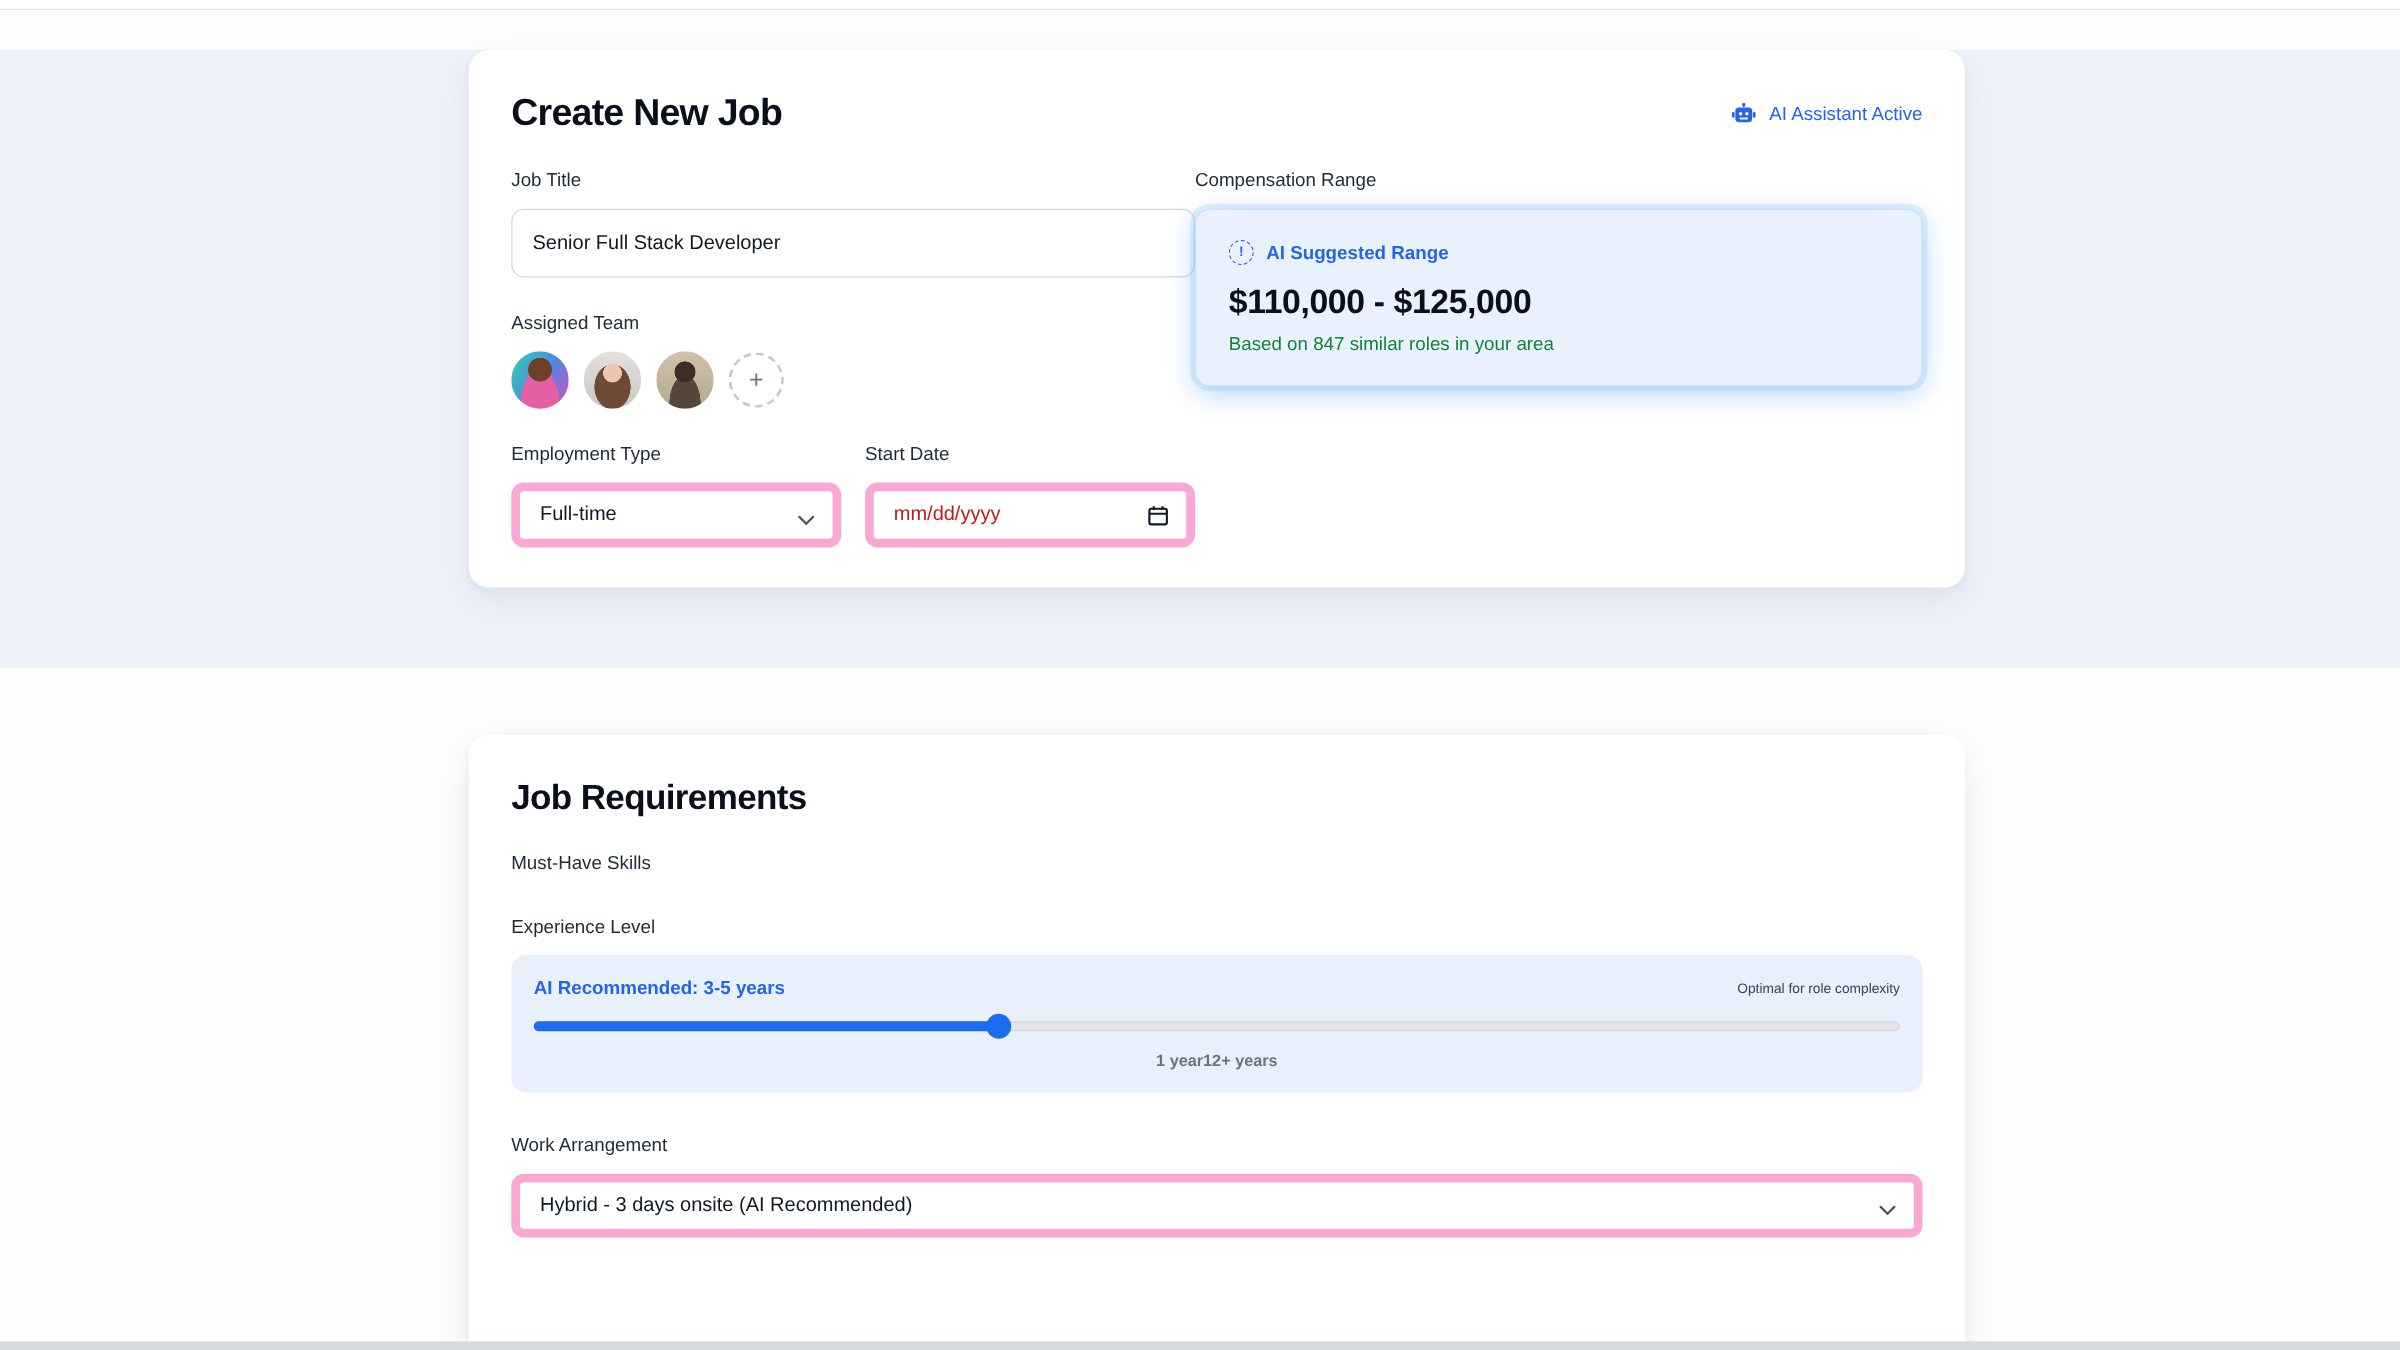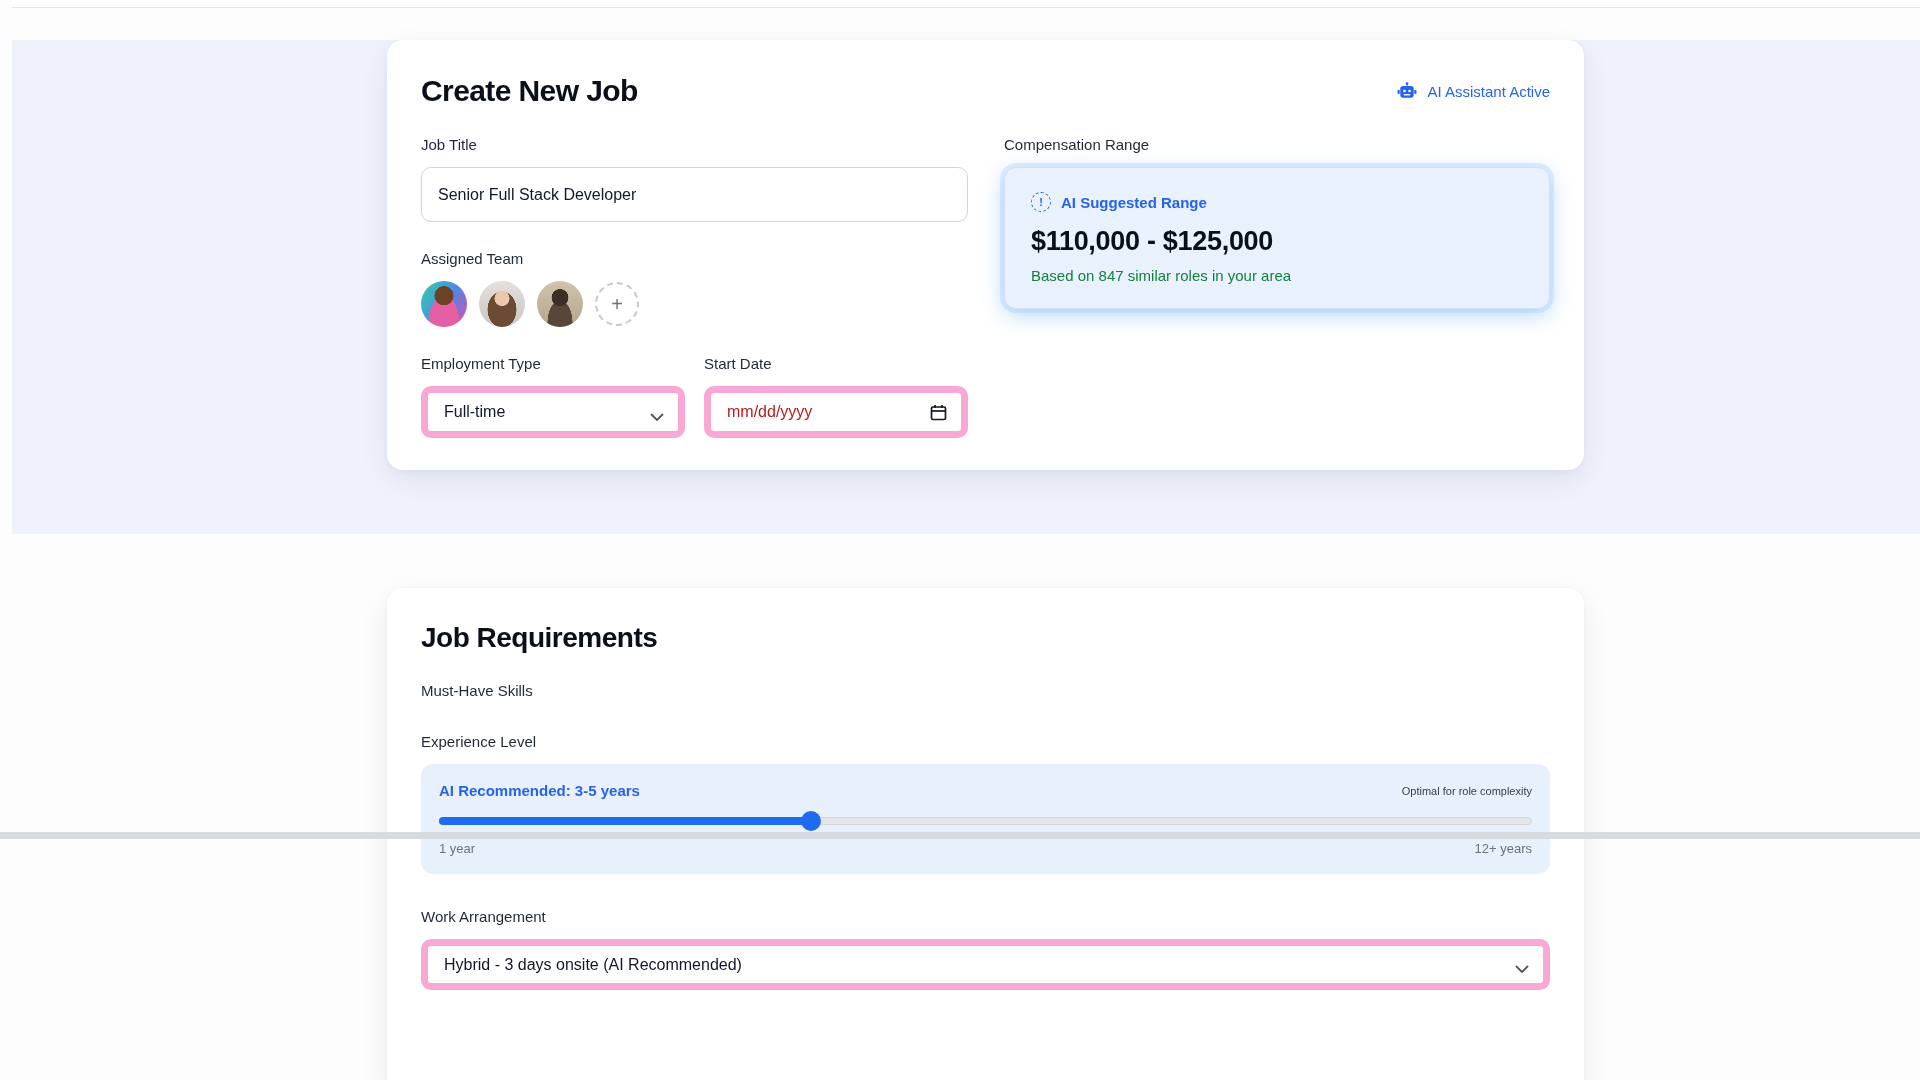--- a/index.html
+++ b/index.html
@@ -3,21 +3,21 @@
 <meta charset="utf-8">
 <style>
   * { margin:0; padding:0; box-sizing:border-box; }
   html,body { width:1920px; height:1080px; }
   body {
     font-family: "Liberation Sans", "DejaVu Sans", sans-serif;
     color:#111827;
     background:#fdfdfe;
     overflow:hidden;
   }
-  .viewport { width:1920px; height:839px; position:relative;padding-left:12px; }
+  .viewport { width:1920px; height:1080px; position:relative; }
 
   .top-strip { height:8px; background:#ffffff; border-bottom:1px solid #e2e4e8; }
   .section-top { height:494px; background:#edf2fb; }
   .section-bottom { height:570px; background:#fdfdfe; }
   .bottom-strip { position:absolute; left:0; bottom:0; width:100%; height:7px; background:#d7dade; }
 
   .card {
     width:1197px; margin-left:375px; background:#ffffff;
     border-radius:16px; box-shadow:0 10px 30px rgba(15,23,42,.07), 0 2px 6px rgba(15,23,42,.04);
     padding:34px;
@@ -27,21 +27,21 @@
 
   .card-header-row { display:flex; align-items:center; justify-content:space-between; }
   h1.card-title { font-size:30px; font-weight:800; letter-spacing:-.6px; color:#0b0f19; }
   h2.card-title { font-size:28px; font-weight:800; letter-spacing:-.5px; color:#0b0f19; }
 
   .ai-badge { display:flex; align-items:center; gap:9px; color:#2563eb; font-size:15px; font-weight:500; }
   .robot-icon { width:22px; height:18px; display:inline-block; }
 
   .field-label { display:block; font-size:15px; font-weight:500; color:#1f2937; margin-bottom:14px; }
 
-  .form-grid { display:grid; grid-template-columns:547px 1fr; column-gap:36px; margin-top:28px; }
+  .form-grid { display:grid; grid-template-columns:547px 1fr; margin-top:28px; }
 
   .text-input {
     width:100%; height:55px; border:1px solid #d1d5db; border-radius:10px;
     padding:0 16px; font-size:16px; color:#111827; background:#fff; outline:none;
     font-family:"Liberation Sans","DejaVu Sans",sans-serif;
   }
 
   .team-block { margin-top:28px; }
   .avatar-row { display:flex; align-items:center; gap:12px; }
   .avatar { width:46px; height:46px; border-radius:50%; overflow:hidden; flex:0 0 auto; cursor:pointer; }
@@ -123,21 +123,21 @@
     position:absolute; top:6px; left:0; right:0; height:8px; border-radius:4px;
     background:#e4e5e9; border:1px solid #d4d6db;
   }
   .slider-fill {
     position:absolute; top:6px; left:0; height:8px; border-radius:4px; background:#1f6bf0;
   }
   .slider-thumb {
     position:absolute; top:0; width:20px; height:20px; border-radius:50%;
     background:#1f6bf0; transform:translateX(-10px); cursor:grab;
   }
-  .slider-bottom-row { display:flex; justify-content:space-between; margin-top:10px; }
+  .slider-bottom-row { display:flex; justify-content:center; margin-top:10px;font-weight:bold; }
   .slider-minmax { font-size:13px; color:#6b7280; }
 
   .work-block { margin-top:34px; }
   .select-full { width:100%; height:51px; }
 </style>
 </head>
 <body>
 
 <div class="viewport">
   <div class="top-strip"></div>

